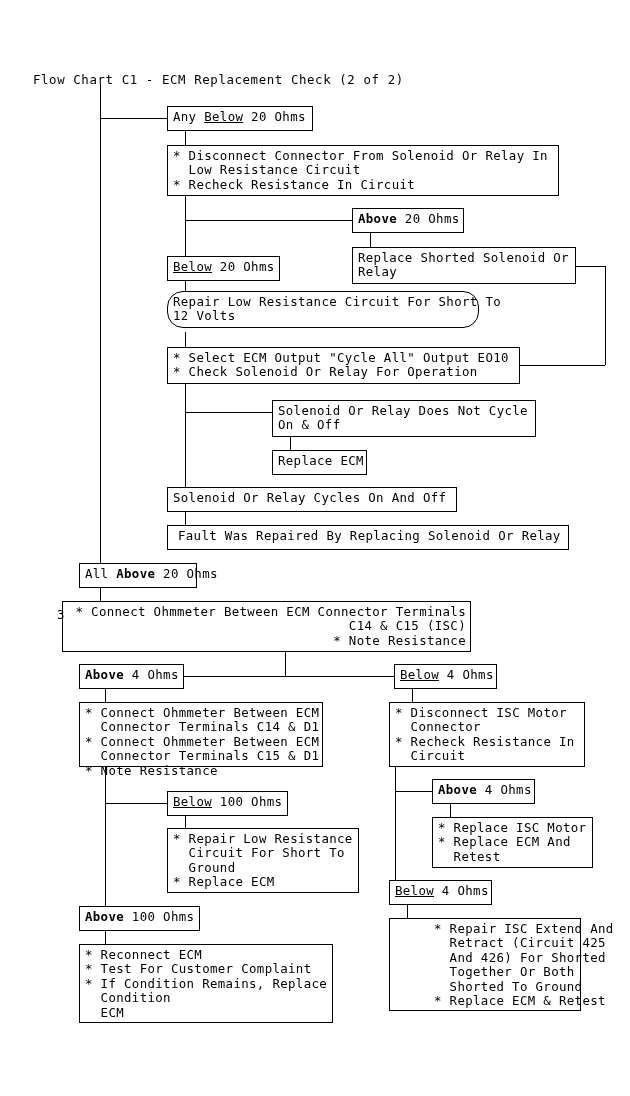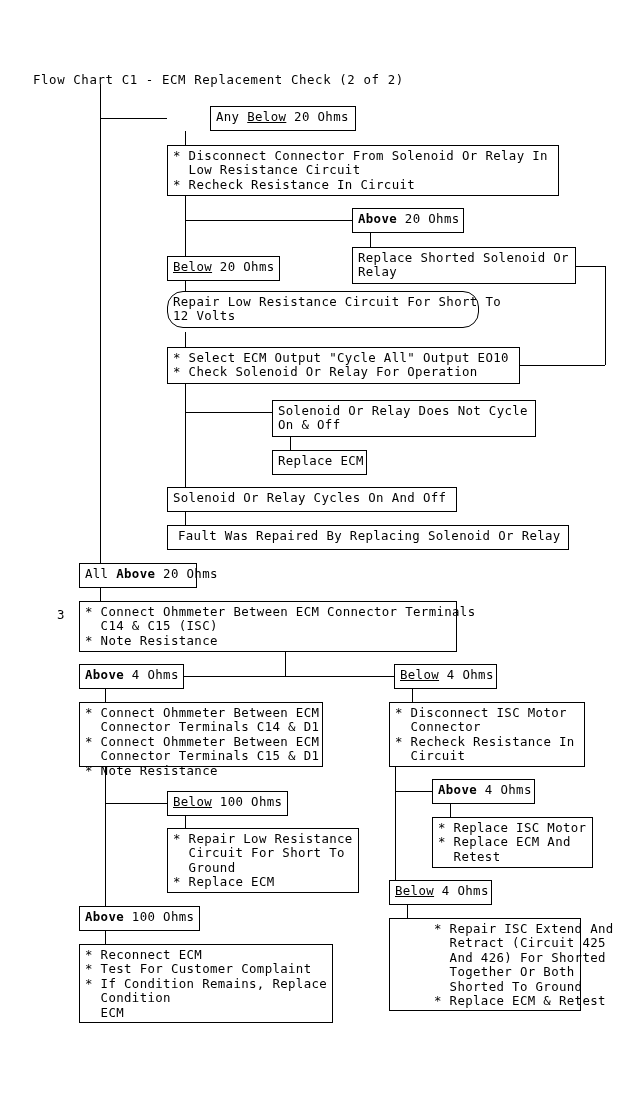--- a/index.html
+++ b/index.html
@@ -77,33 +77,33 @@
       <div class="ln hln" style="top: 803px; left: 105px; width: 62px;"></div>
       <div class="ln vln" style="left: 185px; top: 816px; height: 12px;"></div>
       <div class="ln vln" style="left: 105px; top: 931px; height: 13px;"></div>
       <div class="ln vln" style="left: 412px; top: 689px; height: 13px;"></div>
       <div class="ln vln" style="left: 395px; top: 767px; height: 113px;"></div>
       <div class="ln hln" style="top: 791px; left: 395px; width: 37px;"></div>
       <div class="ln vln" style="left: 450px; top: 804px; height: 13px;"></div>
       <div class="ln vln" style="left: 407px; top: 905px; height: 13px;"></div>
     </div>
 
-  <div class="box" id="bx-any_below_20" style="left: 167px; top: 106px; width: 146px; height: 25px; margin-left: 43px;"><div class="blist">Any <u>Below</u> 20 Ohms</div></div>
+  <div class="box" id="bx-any_below_20" style="left: 167px; top: 106px; width: 146px; height: 25px;"><div class="blist">Any <u>Below</u> 20 Ohms</div></div>
   <div class="box" id="bx-disconnect_connector" style="left: 167px; top: 145px; width: 392px; height: 51px;"><div class="blist">* Disconnect Connector From Solenoid Or Relay In</div><div class="blist">  Low Resistance Circuit</div><div class="blist">* Recheck Resistance In Circuit</div></div>
   <div class="box" id="bx-above_20" style="left: 352px; top: 208px; width: 112px; height: 25px;"><div class="blist"><b>Above</b> 20 Ohms</div></div>
   <div class="box" id="bx-replace_shorted" style="left: 352px; top: 247px; width: 224px; height: 37px;"><div class="blist">Replace Shorted Solenoid Or</div><div class="blist">Relay</div></div>
   <div class="box" id="bx-below_20" style="left: 167px; top: 256px; width: 113px; height: 25px;"><div class="blist"><u>Below</u> 20 Ohms</div></div>
   <div class="box" id="bx-repair_low_resist_12v" style="left: 167px; top: 291px; width: 312px; height: 37px; border-radius: 16px;"><div class="blist">Repair Low Resistance Circuit For Short To</div><div class="blist">12 Volts</div></div>
   <div class="box" id="bx-select_ecm_output" style="left: 167px; top: 347px; width: 353px; height: 37px;"><div class="blist">* Select ECM Output "Cycle All" Output EO10</div><div class="blist">* Check Solenoid Or Relay For Operation</div></div>
   <div class="box" id="bx-does_not_cycle" style="left: 272px; top: 400px; width: 264px; height: 37px;"><div class="blist">Solenoid Or Relay Does Not Cycle</div><div class="blist">On &amp; Off</div></div>
   <div class="box" id="bx-replace_ecm" style="left: 272px; top: 450px; width: 95px; height: 25px;"><div class="blist">Replace ECM</div></div>
   <div class="box" id="bx-cycles_on_and_off" style="left: 167px; top: 487px; width: 290px; height: 25px;"><div class="blist">Solenoid Or Relay Cycles On And Off</div></div>
   <div class="box" id="bx-fault_repaired" style="left: 167px; top: 525px; width: 402px; height: 25px; padding-left: 10px;"><div class="blist">Fault Was Repaired By Replacing Solenoid Or Relay</div></div>
   <div class="box" id="bx-all_above_20" style="left: 79px; top: 563px; width: 118px; height: 25px;"><div class="blist">All <b>Above</b> 20 Ohms</div></div>
-  <div class="box" id="bx-connect_ohm_c14_c15" style="left: 79px; top: 601px; width: 378px; height: 51px;"><div class="blist">* Connect Ohmmeter Between ECM Connector Terminals</div><div class="blist">  C14 &amp; C15 (ISC)</div><div class="blist">* Note Resistance</div></div>
+  <div class="box" id="bx-connect_ohm_c14_c15" style="left: 62px; top: 601px; width: 409px; height: 51px; text-align: right;"><div class="blist">* Connect Ohmmeter Between ECM Connector Terminals</div><div class="blist">  C14 &amp; C15 (ISC)</div><div class="blist">* Note Resistance</div></div>
   <div class="box" id="bx-above_4_left" style="left: 79px; top: 664px; width: 105px; height: 25px;"><div class="blist"><b>Above</b> 4 Ohms</div></div>
   <div class="box" id="bx-below_4_right" style="left: 394px; top: 664px; width: 103px; height: 25px;"><div class="blist"><u>Below</u> 4 Ohms</div></div>
   <div class="box" id="bx-connect_ohm_d1" style="left: 79px; top: 702px; width: 244px; height: 65px;"><div class="blist">* Connect Ohmmeter Between ECM</div><div class="blist">  Connector Terminals C14 &amp; D1</div><div class="blist">* Connect Ohmmeter Between ECM</div><div class="blist">  Connector Terminals C15 &amp; D1</div><div class="blist">* Note Resistance</div></div>
   <div class="box" id="bx-disconnect_isc_motor" style="left: 389px; top: 702px; width: 196px; height: 65px;"><div class="blist">* Disconnect ISC Motor</div><div class="blist">  Connector</div><div class="blist">* Recheck Resistance In</div><div class="blist">  Circuit</div></div>
   <div class="box" id="bx-below_100" style="left: 167px; top: 791px; width: 121px; height: 25px;"><div class="blist"><u>Below</u> 100 Ohms</div></div>
   <div class="box" id="bx-above_4_right" style="left: 432px; top: 779px; width: 103px; height: 25px;"><div class="blist"><b>Above</b> 4 Ohms</div></div>
   <div class="box" id="bx-repair_short_ground" style="left: 167px; top: 828px; width: 192px; height: 65px;"><div class="blist">* Repair Low Resistance</div><div class="blist">  Circuit For Short To</div><div class="blist">  Ground</div><div class="blist">* Replace ECM</div></div>
   <div class="box" id="bx-replace_isc_motor" style="left: 432px; top: 817px; width: 161px; height: 51px;"><div class="blist">* Replace ISC Motor</div><div class="blist">* Replace ECM And</div><div class="blist">  Retest</div></div>
   <div class="box" id="bx-below_4_lower" style="left: 389px; top: 880px; width: 103px; height: 25px;"><div class="blist"><u>Below</u> 4 Ohms</div></div>
   <div class="box" id="bx-above_100" style="left: 79px; top: 906px; width: 121px; height: 25px;"><div class="blist"><b>Above</b> 100 Ohms</div></div>

